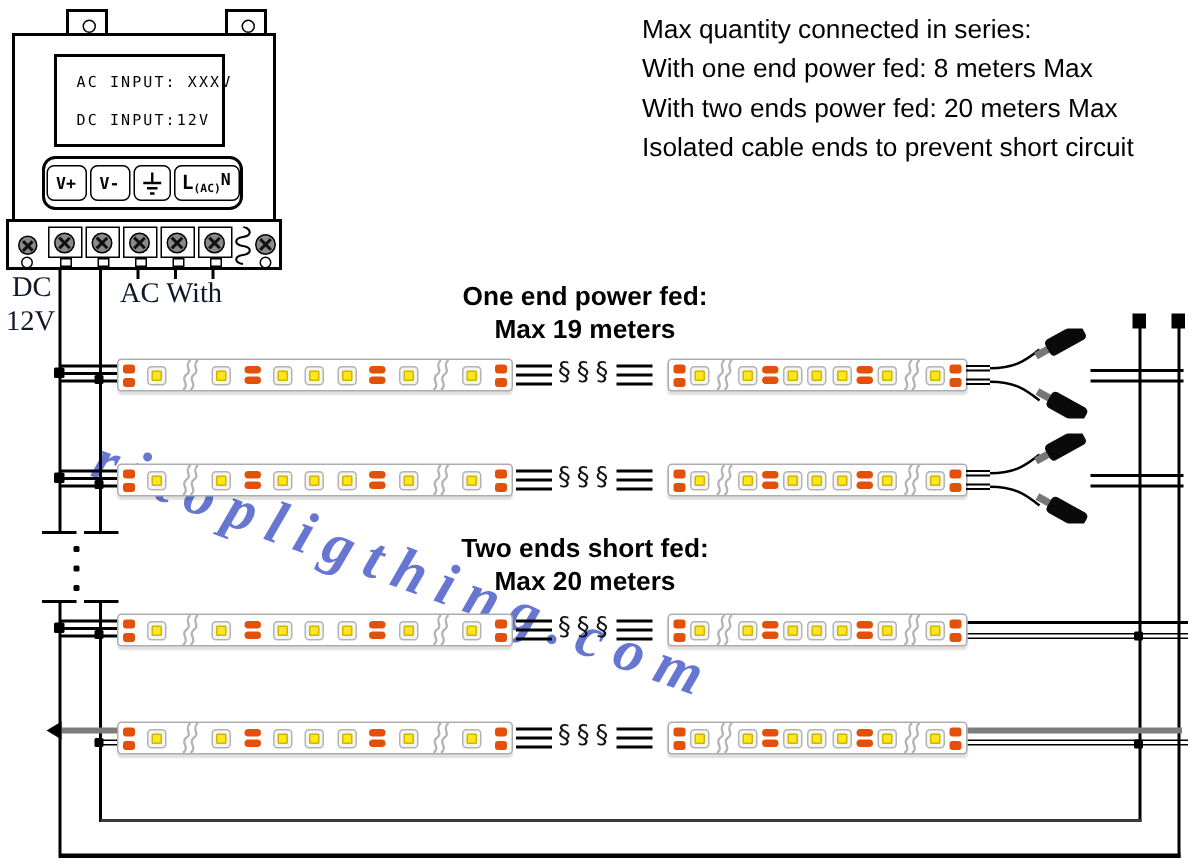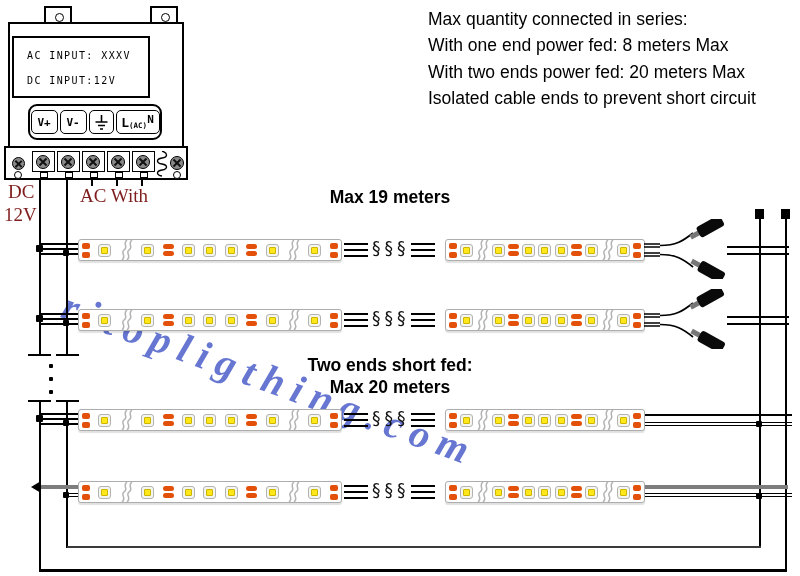--- a/index.html
+++ b/index.html
@@ -11,21 +11,21 @@
   .b1{border:1px solid #000;background:#fff}
   .hole{border:1.5px solid #000;border-radius:50%;background:#fff}
   .screw{position:absolute;border-radius:50%;border:1.5px solid #000;background:#8a8a8a}
   .screw b{position:absolute;left:8%;top:44%;width:84%;height:2px;background:#111;transform:rotate(45deg)}
   .screw b+b{transform:rotate(-45deg)}
   .mono{font-family:"DejaVu Sans Mono",monospace}
   .display-line{position:absolute;left:13px;font-size:10px;letter-spacing:1.4px;color:#000;white-space:nowrap}
   .termbox{height:24px;border:1.5px solid #000;border-radius:5px;display:flex;align-items:center;justify-content:center;font-family:"DejaVu Sans Mono",monospace;font-size:11px;font-weight:bold;background:#fff}
   .notes{position:absolute;left:428px;top:6px;font-size:17.5px;line-height:26.3px;color:#000}
   .heading{position:absolute;width:280px;text-align:center;font-weight:bold;font-size:17.5px;line-height:22px;color:#000}
-  .seriflabel{position:absolute;font-family:"Liberation Serif",serif;font-size:19px;color:#7f1d1d;white-space:nowrap}
+  .seriflabel{position:absolute;font-family:"Liberation Serif",serif;font-size:19px;color:#0f172a;white-space:nowrap}
   .strip{position:absolute;height:22px;background:#fff;border:1.2px solid #adadad;border-radius:3px;display:flex;align-items:center;justify-content:space-between;padding:0 3px;box-shadow:0 2px 1px rgba(0,0,0,.12);z-index:3}
   .led{width:13px;height:13px;background:#f5f5ef;border:1.6px solid var(--chipb,#b3b3b3);border-radius:3px;display:flex;align-items:center;justify-content:center;flex:0 0 auto}
   .led i{display:block;width:7px;height:7px;background:var(--ledy,#ffe719);border:1px solid #cdb500;border-radius:1px}
   .pads{display:flex;flex-direction:column;gap:3px;flex:0 0 auto}
   .pads i{display:block;width:8px;height:6px;background:var(--pad,#e2500a);border-radius:2px}
   .res{display:flex;flex-direction:column;gap:2px;flex:0 0 auto}
   .res i{display:block;width:11px;height:5px;background:var(--pad,#e2500a);border-radius:2.5px}
   .squig{position:absolute;font-size:17px;letter-spacing:4px;color:#111;font-family:"DejaVu Sans",sans-serif;z-index:3}
   #watermark{position:absolute;left:72px;top:282px;transform:rotate(20deg);transform-origin:0 0;font-family:"Liberation Serif",serif;font-style:italic;font-weight:bold;font-size:40px;letter-spacing:9px;color:var(--wm,#4558c8);opacity:.82;z-index:1;white-space:nowrap}
   #diagram-layer{position:absolute;left:0;top:0;width:100%;height:100%;z-index:2}
@@ -37,21 +37,21 @@
 <div id="stage">
 
   <div id="psu" class="abs" style="left:4px;top:4px;width:184px;height:182px">
     <div class="abs b2" style="left:40px;top:2px;width:28px;height:22px">
       <div class="abs hole" style="left:9px;top:5px;width:9px;height:9px"></div>
     </div>
     <div class="abs b2" style="left:146px;top:2px;width:28px;height:22px">
       <div class="abs hole" style="left:9px;top:5px;width:9px;height:9px"></div>
     </div>
     <div class="abs b2" style="left:4px;top:18px;width:176px;height:130px"></div>
-    <div class="abs b2 mono" style="left:8px;top:32px;width:138px;height:62px">
+    <div class="abs b2 mono" style="left:32px;top:32px;width:114px;height:62px">
       <div class="display-line" style="top:12px">AC INPUT: XXXV</div>
       <div class="display-line" style="top:37px">DC INPUT:12V</div>
     </div>
     <div class="abs b2" style="left:24px;top:100px;width:134px;height:36px;border-radius:9px;display:flex;align-items:center;justify-content:center;gap:2px">
       <div class="termbox" style="width:27px">
           <span>V+</span>
         </div>
       <div class="termbox" style="width:27px">
           <span>V-</span>
         </div>
@@ -123,20 +123,21 @@
   <div class="seriflabel" style="left:80px;top:185px">AC With</div>
 
   <div class="notes">
     <div>Max quantity connected in series:</div>
     <div>With one end power fed: 8 meters Max</div>
     <div>With two ends power fed: 20 meters Max</div>
     <div>Isolated cable ends to prevent short circuit</div>
   </div>
 
   <div class="heading" style="left:250px;top:186px">
+    <div>One end power fed:</div>
     <div>Max 19 meters</div>
   </div>
   <div class="heading" style="left:250px;top:354px">
     <div>Two ends short fed:</div>
     <div>Max 20 meters</div>
   </div>
 
   <div id="watermark">ritopligthing.com</div>
 
   <div id="diagram-layer">

